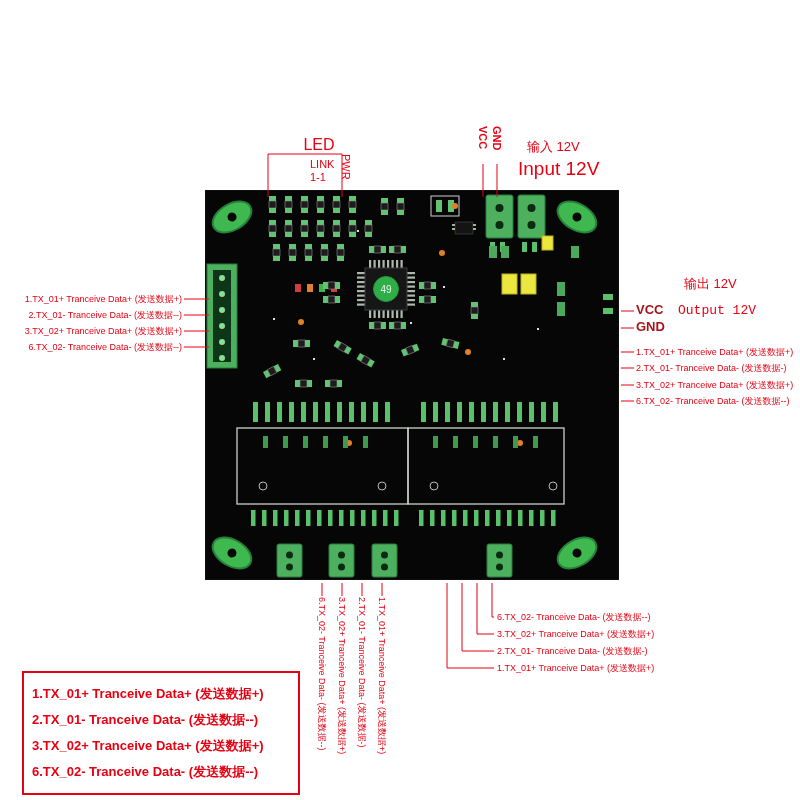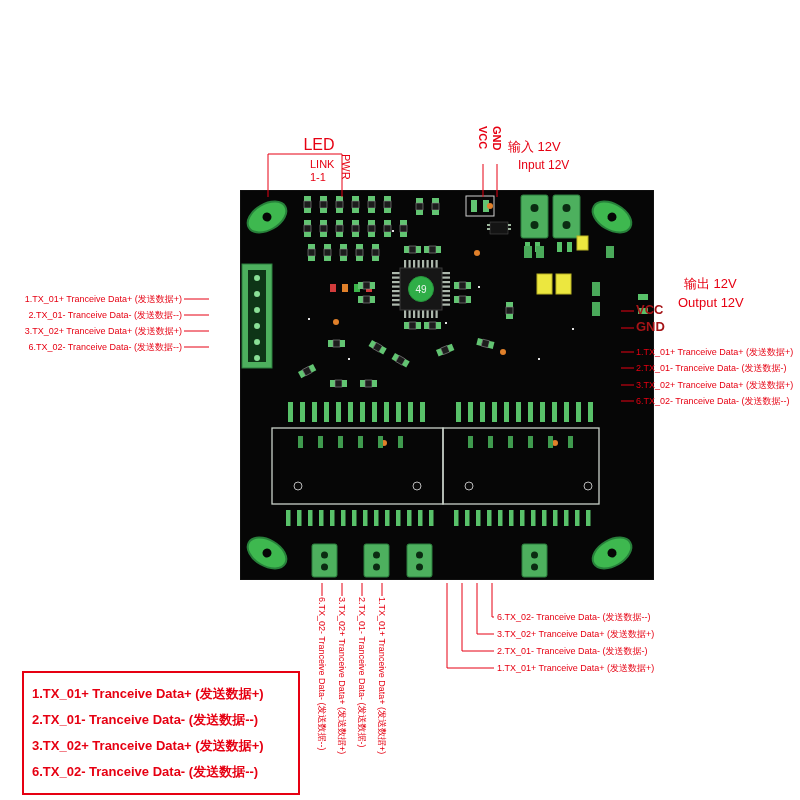--- a/index.html
+++ b/index.html
@@ -2,34 +2,34 @@
 <html><head>
 <meta charset="utf-8">
 <style>
   :root{
     --red:#e60012;
     --darkred:#a51417;
   }
   *{box-sizing:border-box;}
   body{margin:0;background:#fff;font-family:"Liberation Sans",sans-serif;}
   .stage{position:relative;width:800px;height:800px;background:#ffffff;overflow:hidden;}
-  .board{position:absolute;left:205px;top:190px;width:414px;height:390px;margin-left:35px;}
+  .board{position:absolute;left:205px;top:190px;width:414px;height:390px;}
   .leaders{position:absolute;left:0;top:0;pointer-events:none;}
   .lbl{position:absolute;color:var(--red);white-space:nowrap;line-height:1.1;}
   .rot{transform:rotate(90deg);transform-origin:0 0;}
   .led{left:297px;top:136px;width:44px;text-align:center;font-size:16px;}
   .link{left:269px;top:158px;width:38px;text-align:center;font-size:11px;}
   .link span{display:block;line-height:13px;padding-left:41px;}
   .pwr{left:352px;top:154px;font-size:11px;}
   .vcc-top{left:489px;top:126px;font-size:11px;font-weight:bold;}
   .gnd-top{left:503px;top:126px;font-size:11px;font-weight:bold;}
-  .in-cn{left:508px;top:140px;font-size:13px;}
-  .in-en{left:518px;top:159px;font-size:12px;}
+  .in-cn{left:527px;top:140px;font-size:13px;}
+  .in-en{left:518px;top:159px;font-size:19px;}
   .out-cn{left:684px;top:277px;font-size:13px;}
-  .out-en{left:678px;top:296px;font-size:13px;}
+  .out-en{left:678px;top:304px;font-size:13px;font-family:Liberation Mono, monospace;}
   .vcc-r{left:636px;top:303px;font-size:13px;font-weight:bold;color:var(--darkred);}
   .gnd-r{left:636px;top:320px;font-size:13px;font-weight:bold;color:var(--darkred);}
   .pin-left{position:absolute;left:22px;width:160px;text-align:right;font-size:9px;line-height:11px;color:var(--red);white-space:nowrap;}
   .pin-right{position:absolute;left:636px;font-size:9px;line-height:11px;color:var(--red);white-space:nowrap;}
   .pin-br{position:absolute;left:497px;font-size:9px;line-height:11px;color:var(--red);white-space:nowrap;}
   .vpin{position:absolute;top:597px;font-size:9px;line-height:11px;color:var(--red);white-space:nowrap;transform:rotate(90deg);transform-origin:0 0;}
   .legend{position:absolute;left:22px;top:671px;width:278px;border:2px solid var(--red);padding:8px 8px;background:#fff;}
   .legend div{color:var(--red);font-weight:bold;font-size:13px;line-height:26px;white-space:nowrap;}
 </style>
 </head>

